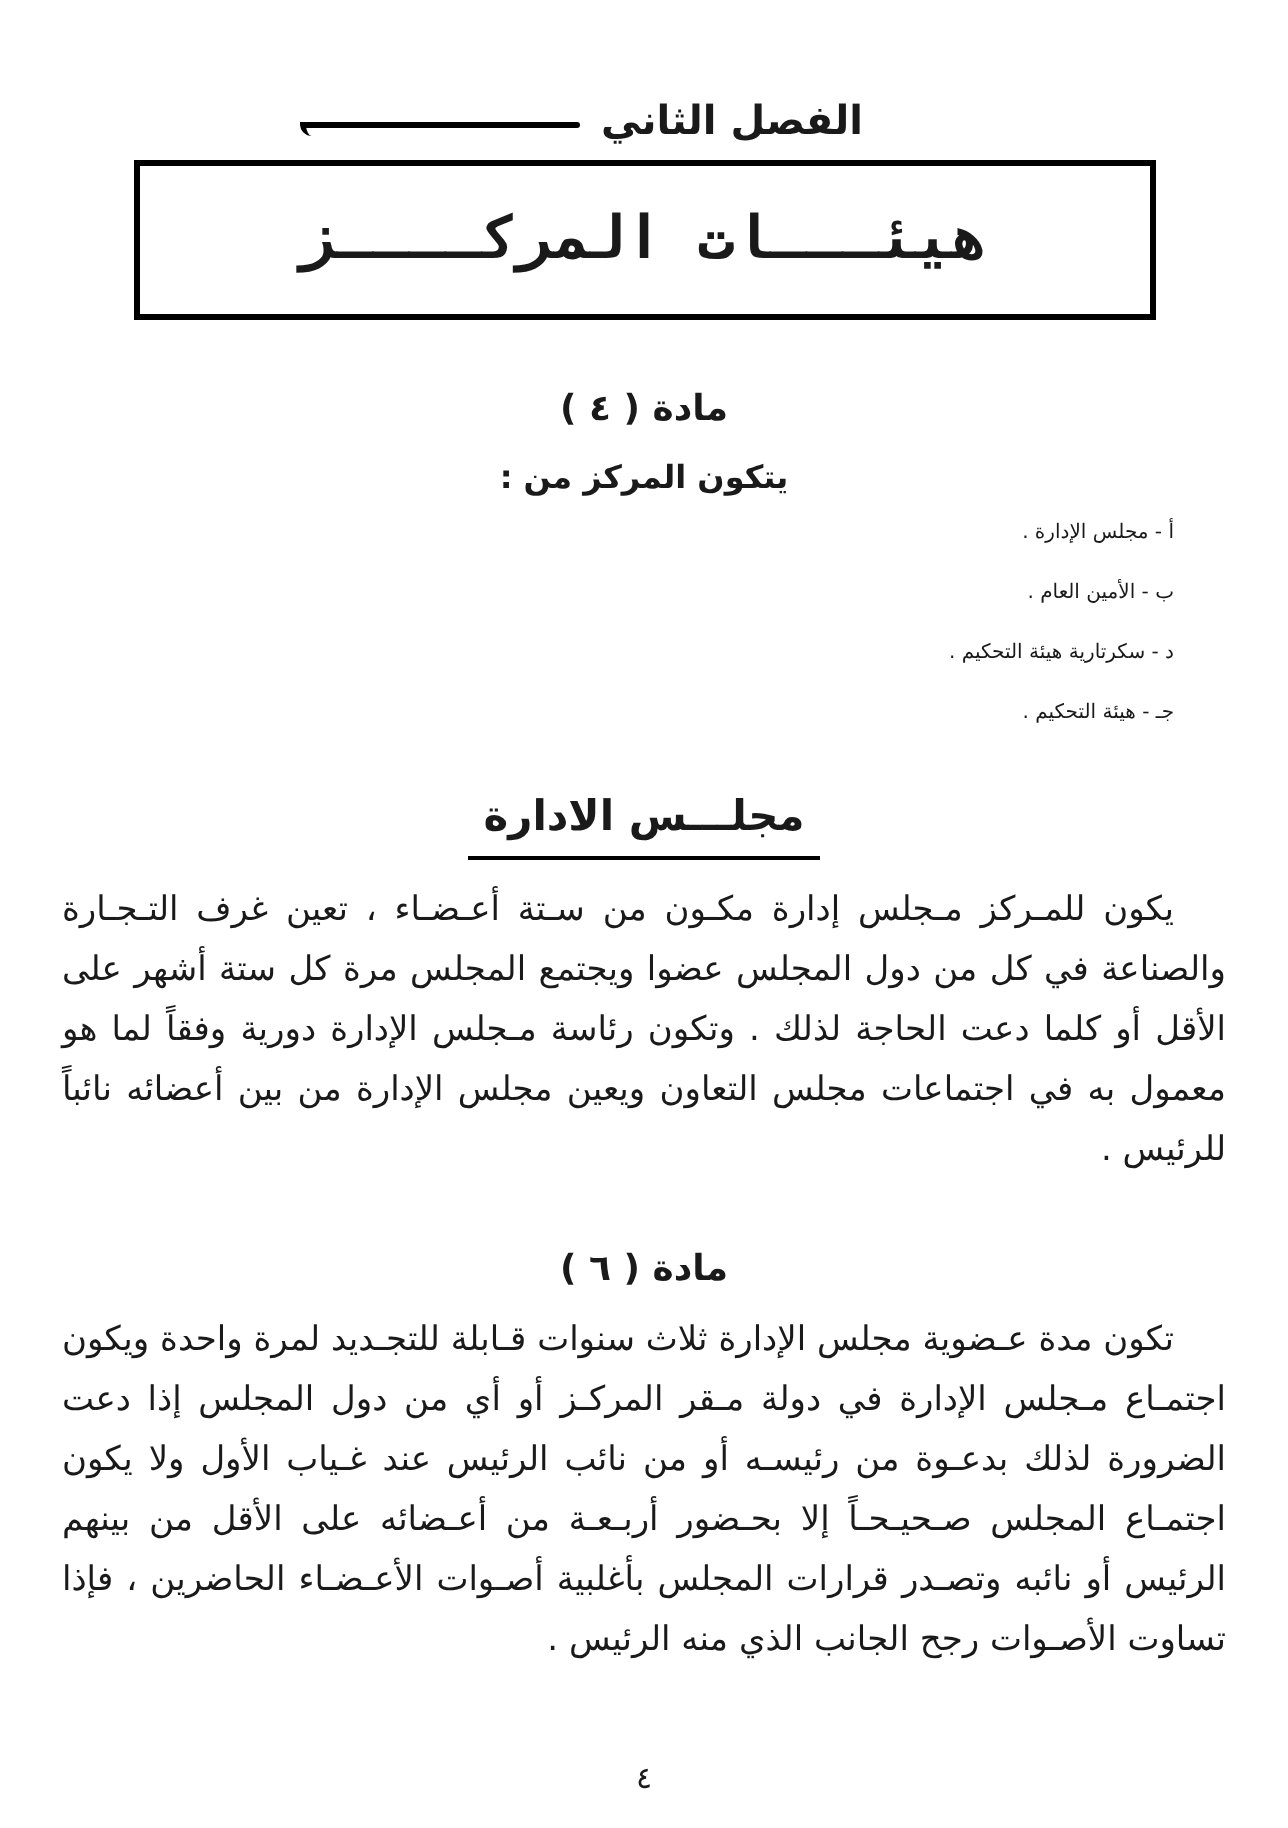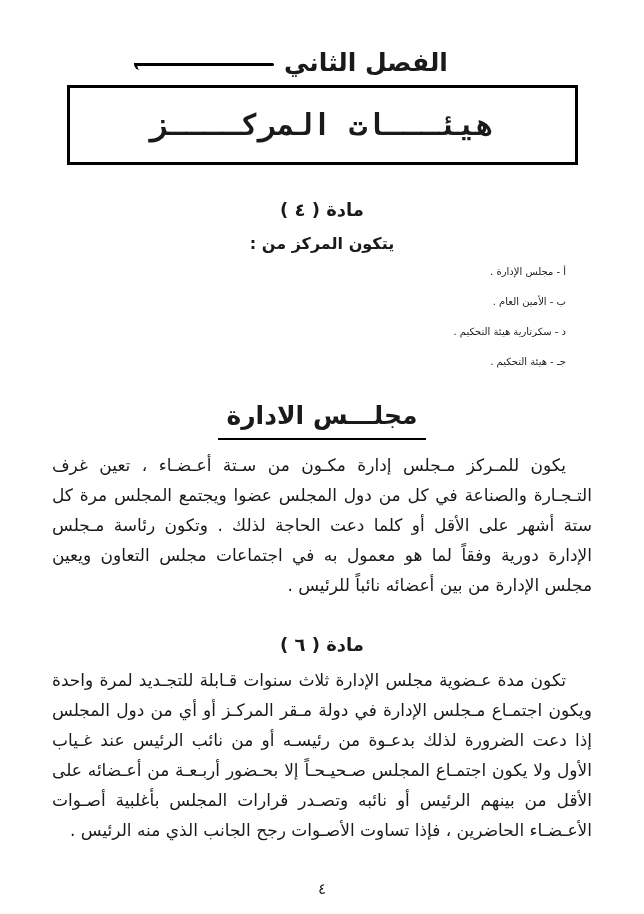--- a/index.html
+++ b/index.html
@@ -27,21 +27,21 @@
     display: flex;
     direction: rtl;
     align-items: center;
     justify-content: center;
     gap: 10px;
     transform: translateX(-30px);
     margin-bottom: 8px;
   }
   .chapter-text {
     font-weight: bold;
-    font-size: 25px;
+    font-size: 20px;
     white-space: nowrap;
   }
   .chapter-line {
     width: 138px;
     height: 3px;
     background: #000;
     border-radius: 2px;
     position: relative;
     top: 2px;
   }
@@ -67,21 +67,21 @@
     justify-content: center;
   }
   .title-box h1 {
     margin: 0;
     font-size: 30px;
     font-weight: bold;
     letter-spacing: 1px;
     font-family: Liberation Mono, monospace;
   }
   .content {
-    padding: 0 52px;
+    padding: 0 31px;
   }
   .article-heading {
     margin: 34px 0 0 0;
     text-align: center;
     font-size: 18px;
     font-weight: bold;
   }
   .article-heading.tight {
     margin-top: 10px;
   }
@@ -96,21 +96,21 @@
     padding-right: 26px;
     font-size: 10px;
     line-height: 30px;
   }
   .section-wrap {
     margin-top: 24px;
     text-align: center;
   }
   .section-title {
     display: inline-block;
-    font-size: 25px;
+    font-size: 21px;
     font-weight: bold;
     border-bottom: 2.5px solid #000;
     padding: 0 8px 8px 8px;
   }
   .body-par {
     margin: 10px 0 0 0;
     font-size: 17px;
     line-height: 30px;
     text-align: justify;
     text-indent: 26px;

